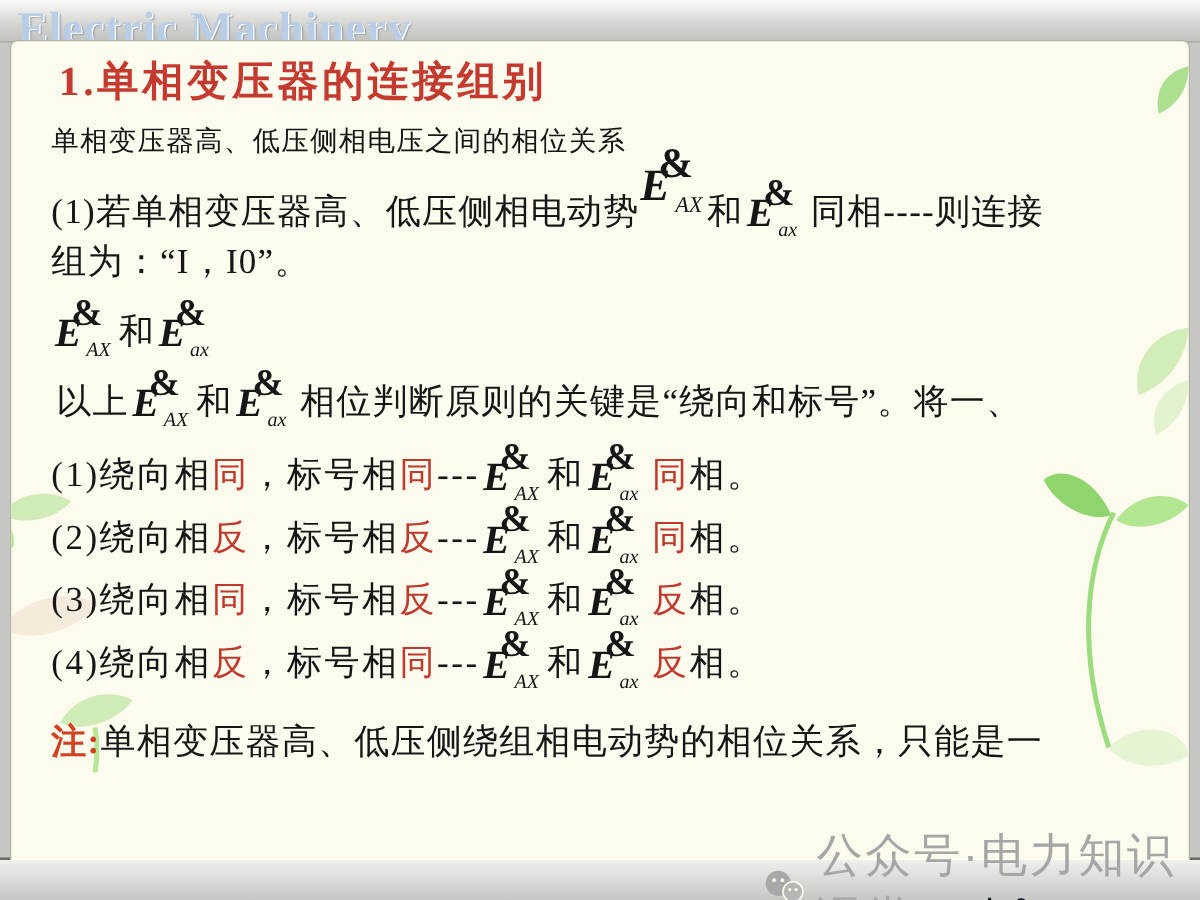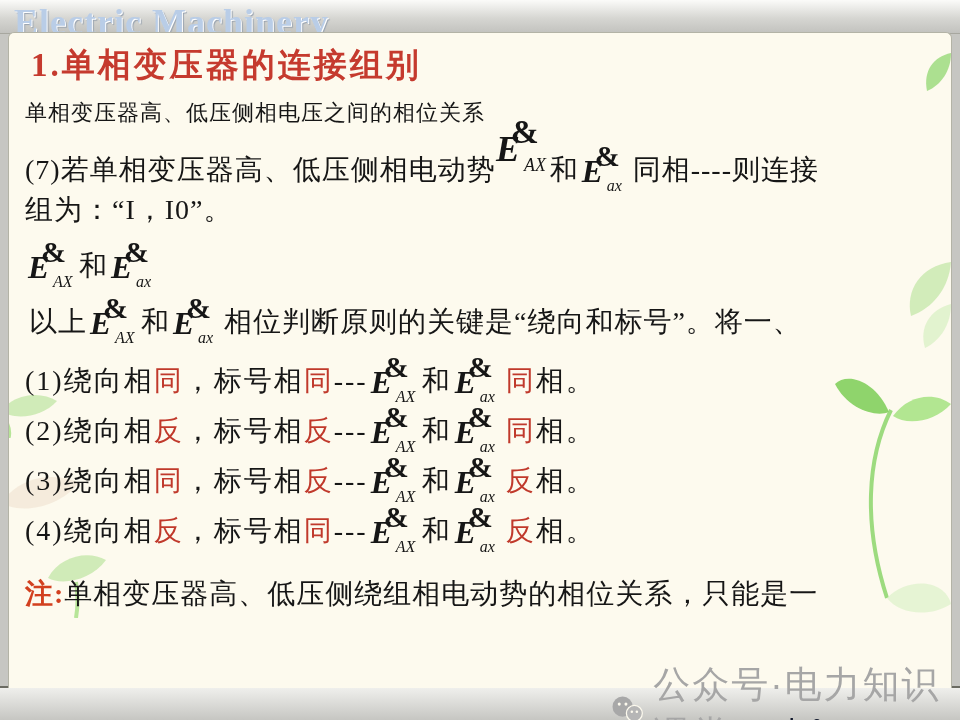--- a/index.html
+++ b/index.html
@@ -25,21 +25,21 @@
     background:linear-gradient(#efefec,#c6c6c2);
     border-top:2px solid #6b6b62;
   }
   
   .content{
     position:absolute;left:8px;right:8px;top:32px;bottom:32px;
     background:#fdfaee;
     border:1px solid #b3b3a6;border-bottom:none;
     border-radius:6px 6px 0 0;
     color:#161616;
-    padding:0 0 0 16px;box-sizing:border-box;
+    padding:0 0 0 32px;box-sizing:border-box;
     overflow:hidden;
   }
   .deco{position:absolute;z-index:0;pointer-events:none;}
   .textlayer{position:relative;z-index:1;}
 
   .slide-title{
     margin:10px 0 0 6px;
     font-size:33px;font-weight:bold;letter-spacing:3px;
     color:#c53a2e;
   }
@@ -124,21 +124,21 @@
   </svg>
 
   <div class="textlayer">
 
     <div class="slide-title">1.单相变压器的连接组别</div>
 
     <div class="intro">单相变压器高、低压侧相电压之间的相位关系</div>
 
     <div class="para p1">
       <div class="line">
-        <span>(7)若单相变压器高、低压侧相电动势</span><span class="esym up-big"><span class="e">E</span><span class="a">&amp;</span><span class="s">AX</span></span><span>和</span><span class="esym"><span class="e">E</span><span class="a">&amp;</span><span class="s">ax</span></span><span>同相----则连接</span>
+        <span>(1)若单相变压器高、低压侧相电动势</span><span class="esym up-big"><span class="e">E</span><span class="a">&amp;</span><span class="s">AX</span></span><span>和</span><span class="esym"><span class="e">E</span><span class="a">&amp;</span><span class="s">ax</span></span><span>同相----则连接</span>
       </div>
       <div class="line">组为：“I，I0”。</div>
     </div>
 
     <div class="para p2">
       <div class="line">
         <span class="esym"><span class="e">E</span><span class="a">&amp;</span><span class="s">AX</span></span><span>和</span><span class="esym"><span class="e">E</span><span class="a">&amp;</span><span class="s">ax</span></span>
       </div>
     </div>
 

